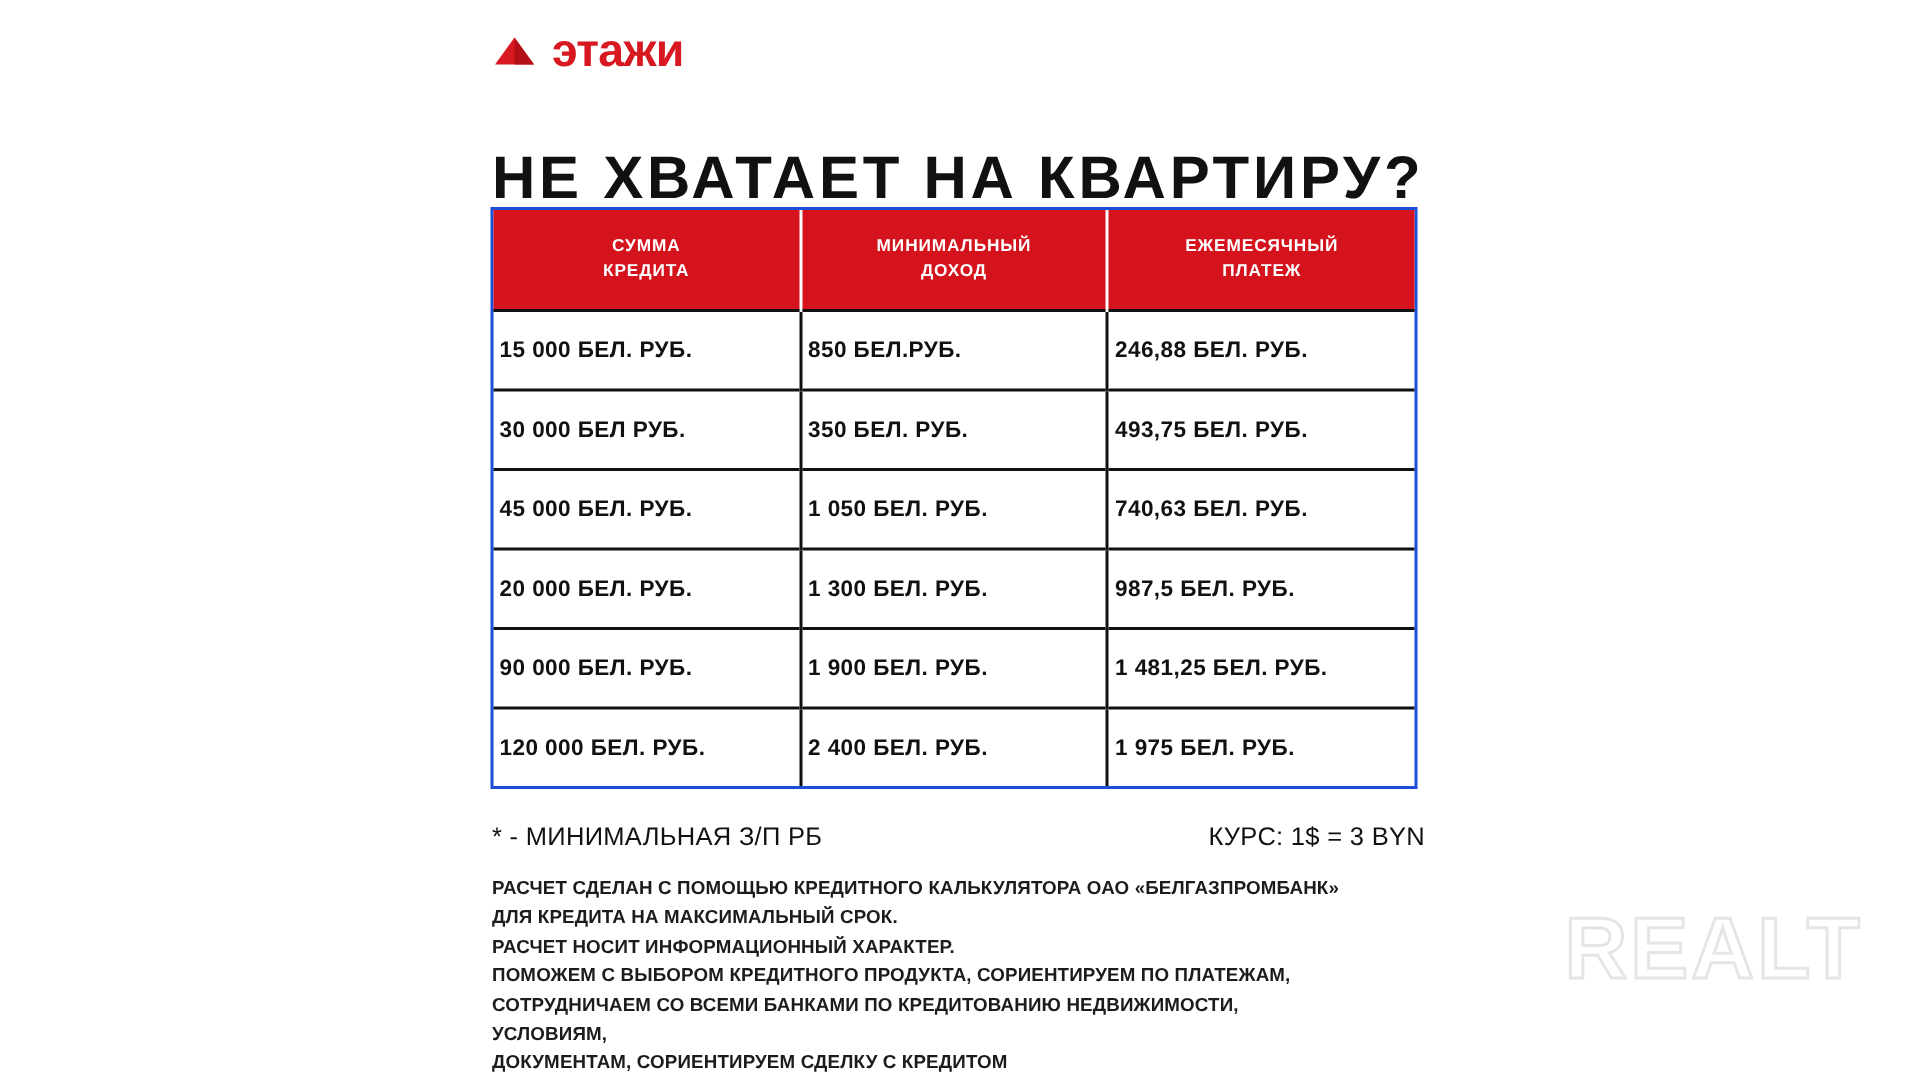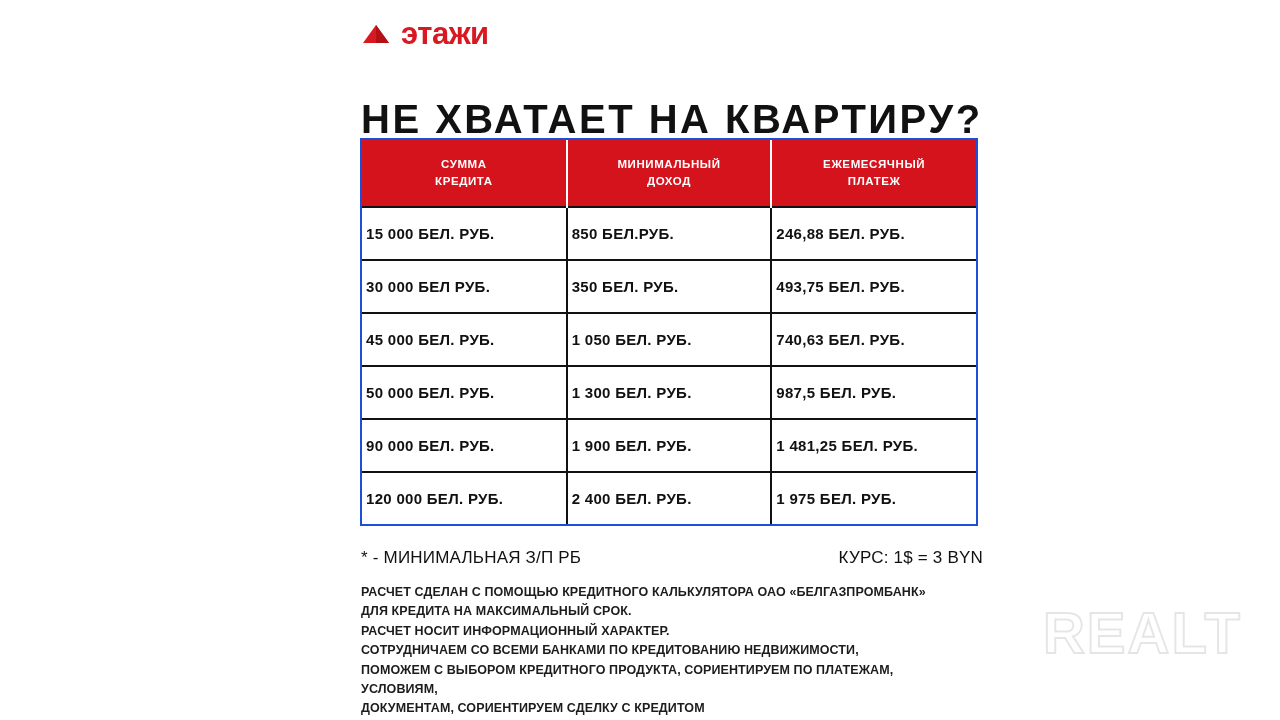--- a/index.html
+++ b/index.html
@@ -12,21 +12,20 @@
     height: 720px;
     position: relative;
     overflow: hidden;
     font-family: "Liberation Sans", sans-serif;
     color: #1a1a1a;
   }
 
   .page {
     position: absolute;
     inset: 0;
-    margin-left: 33px;
   }
 
   
   .logo-row {
     position: absolute;
     left: 328px;
     top: 18px;
     display: flex;
     align-items: center;
     gap: 10px;
@@ -187,21 +186,21 @@
           <td>30 000 БЕЛ РУБ.</td>
           <td>350 БЕЛ. РУБ.</td>
           <td>493,75 БЕЛ. РУБ.</td>
         </tr>
         <tr>
           <td>45 000 БЕЛ. РУБ.</td>
           <td>1 050 БЕЛ. РУБ.</td>
           <td>740,63 БЕЛ. РУБ.</td>
         </tr>
         <tr>
-          <td>50 000 БЕЛ. РУБ.</td>
+          <td>20 000 БЕЛ. РУБ.</td>
           <td>1 300 БЕЛ. РУБ.</td>
           <td>987,5 БЕЛ. РУБ.</td>
         </tr>
         <tr>
           <td>90 000 БЕЛ. РУБ.</td>
           <td>1 900 БЕЛ. РУБ.</td>
           <td>1 481,25 БЕЛ. РУБ.</td>
         </tr>
         <tr>
           <td>120 000 БЕЛ. РУБ.</td>
@@ -214,21 +213,21 @@
 
   <div class="note-row">
     <span>* - МИНИМАЛЬНАЯ З/П РБ</span>
     <span>КУРС: 1$ = 3 BYN</span>
   </div>
 
   <div class="fineprint">
     <div>РАСЧЕТ СДЕЛАН С ПОМОЩЬЮ КРЕДИТНОГО КАЛЬКУЛЯТОРА ОАО «БЕЛГАЗПРОМБАНК»</div>
     <div>ДЛЯ КРЕДИТА  НА МАКСИМАЛЬНЫЙ СРОК.</div>
     <div>РАСЧЕТ НОСИТ ИНФОРМАЦИОННЫЙ ХАРАКТЕР.</div>
+    <div>ПОМОЖЕМ С ВЫБОРОМ КРЕДИТНОГО ПРОДУКТА, СОРИЕНТИРУЕМ ПО ПЛАТЕЖАМ,</div>
     <div>СОТРУДНИЧАЕМ СО ВСЕМИ БАНКАМИ ПО КРЕДИТОВАНИЮ НЕДВИЖИМОСТИ,</div>
-    <div>ПОМОЖЕМ С ВЫБОРОМ КРЕДИТНОГО ПРОДУКТА, СОРИЕНТИРУЕМ ПО ПЛАТЕЖАМ,</div>
     <div>УСЛОВИЯМ,</div>
     <div>ДОКУМЕНТАМ, СОРИЕНТИРУЕМ СДЕЛКУ С КРЕДИТОМ</div>
   </div>
 
   <div class="watermark">REALT</div>
 
 </div>
 
 </body></html>

